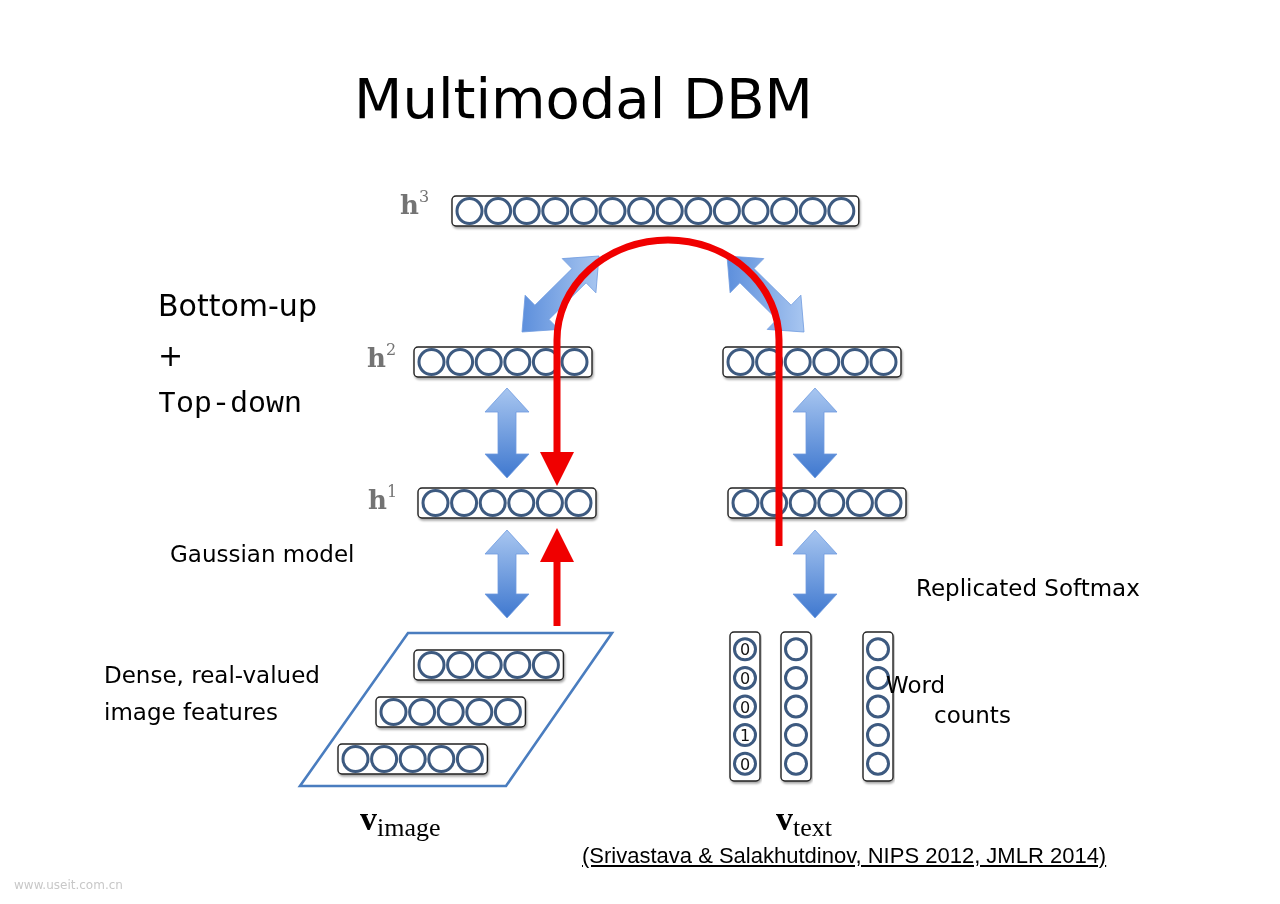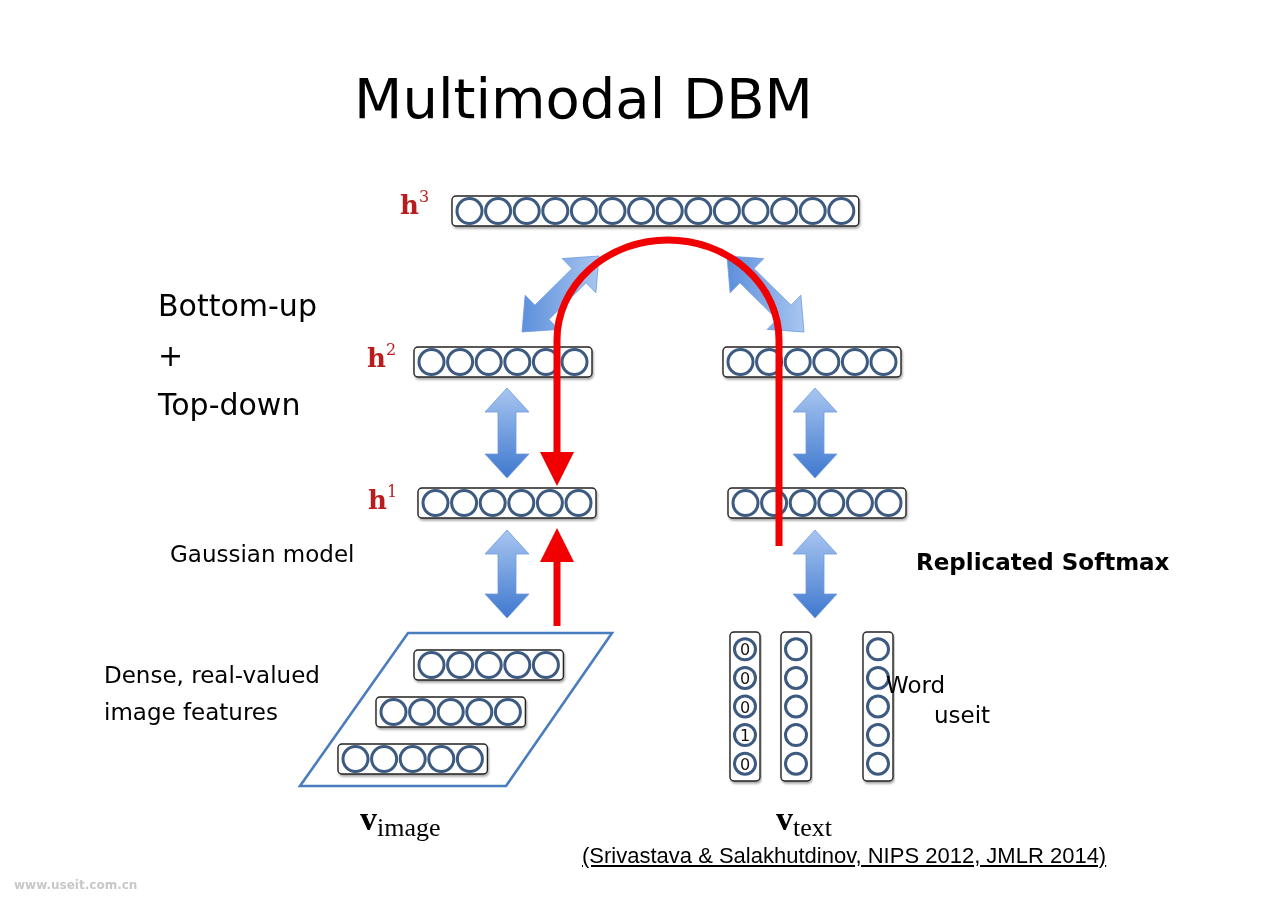--- a/index.html
+++ b/index.html
@@ -2,26 +2,26 @@
 <html><head>
 <meta charset="utf-8">
 <style>
   html,body{margin:0;padding:0;background:#fff;}
   body{width:1280px;height:904px;position:relative;overflow:hidden;font-family:"Liberation Sans",sans-serif;}
   #stage{position:absolute;left:0;top:0;width:1280px;height:904px;}
   .title{position:absolute;left:0;top:66px;width:1167px;text-align:center;font-family:"DejaVu Sans",sans-serif;font-size:56px;color:#000;}
   .lbl{position:absolute;font-family:"DejaVu Sans",sans-serif;color:#000;}
   .side{font-size:30px;text-align:left;width:200px;line-height:49px;}
   .small{font-size:23px;line-height:37px;}
-  .math{position:absolute;font-family:"DejaVu Serif",serif;font-weight:bold;font-size:26px;color:#b91c1c;}
+  .math{position:absolute;font-family:"DejaVu Serif",serif;font-weight:bold;font-size:26px;color:#737373;}
   .math sup{font-size:16px;font-weight:normal;position:relative;top:-2px;}
   .vlab{position:absolute;font-family:"Liberation Serif",serif;font-size:34px;font-weight:bold;color:#000;}
   .vlab .sub{font-weight:normal;font-size:26px;position:relative;top:6px;}
   .cite{position:absolute;left:582px;top:843px;font-size:22px;font-family:"Liberation Sans",sans-serif;color:#000;text-decoration:underline;}
-  .wm{position:absolute;left:14px;top:878px;font-size:12px;color:#c8c8c8;font-family:"DejaVu Sans",sans-serif;filter:blur(0.6px);font-weight:bold;}
+  .wm{position:absolute;left:14px;top:878px;font-size:12px;color:#c8c8c8;font-family:"DejaVu Sans",sans-serif;filter:blur(0.6px);}
 </style>
 </head>
 <body>
 
 <div class="title">Multimodal DBM</div>
 
 <svg id="stage" width="1280" height="904" viewBox="0 0 1280 904">
   <defs>
     <linearGradient id="gBlueV" x1="0" y1="0" x2="0" y2="1">
       <stop offset="0" stop-color="#a8c6f0"></stop>
@@ -155,31 +155,31 @@
   <g id="redpath">
       <path d="M779,546 L779,340 A111,100 0 0 0 557,340 L557,455" fill="none" stroke="#f00000" stroke-width="7"></path>
       <polygon points="540,452 574,452 557,486" fill="#f00000"></polygon>
       <line x1="557" y1="626" x2="557" y2="560" stroke="#f00000" stroke-width="7"></line>
       <polygon points="540,562 574,562 557,528" fill="#f00000"></polygon>
     </g>
 </svg>
 
 <div class="lbl side" style="left:158px;top:281px;">Bottom-up</div>
 <div class="lbl side" style="left:158px;top:331px;">+</div>
-<div class="lbl side" style="left:158px;top:380px;">Top-down</div>
+<div class="lbl side" style="left:158px;top:380px;font-family:Liberation Mono, monospace;">Top-down</div>
 
 <div class="math" style="left:400px;top:189px;"><span>h</span><sup>3</sup></div>
 <div class="math" style="left:367px;top:342px;"><span>h</span><sup>2</sup></div>
 <div class="math" style="left:368px;top:484px;text-align:center;"><span>h</span><sup>1</sup></div>
 
 <div class="lbl small" style="left:170px;top:536px;">Gaussian model</div>
 <div class="lbl small" style="left:104px;top:657px;">Dense, real-valued</div>
 <div class="lbl small" style="left:104px;top:694px;">image features</div>
 
-<div class="lbl small" style="left:916px;top:544px;font-weight:bold;">Replicated Softmax</div>
+<div class="lbl small" style="left:916px;top:570px;">Replicated Softmax</div>
 <div class="lbl small" style="left:886px;top:659px;margin-top:8px;">Word</div>
-<div class="lbl small" style="left:934px;top:697px;">useit</div>
+<div class="lbl small" style="left:934px;top:697px;">counts</div>
 
 <div class="vlab" style="left:360px;top:800px;"><span>v</span><span class="sub">image</span></div>
 <div class="vlab" style="left:776px;top:800px;"><span>v</span><span class="sub">text</span></div>
 
 <div class="cite">(Srivastava &amp; Salakhutdinov, NIPS 2012, JMLR 2014)</div>
 <div class="wm">www.useit.com.cn</div>
 
 </body></html>

